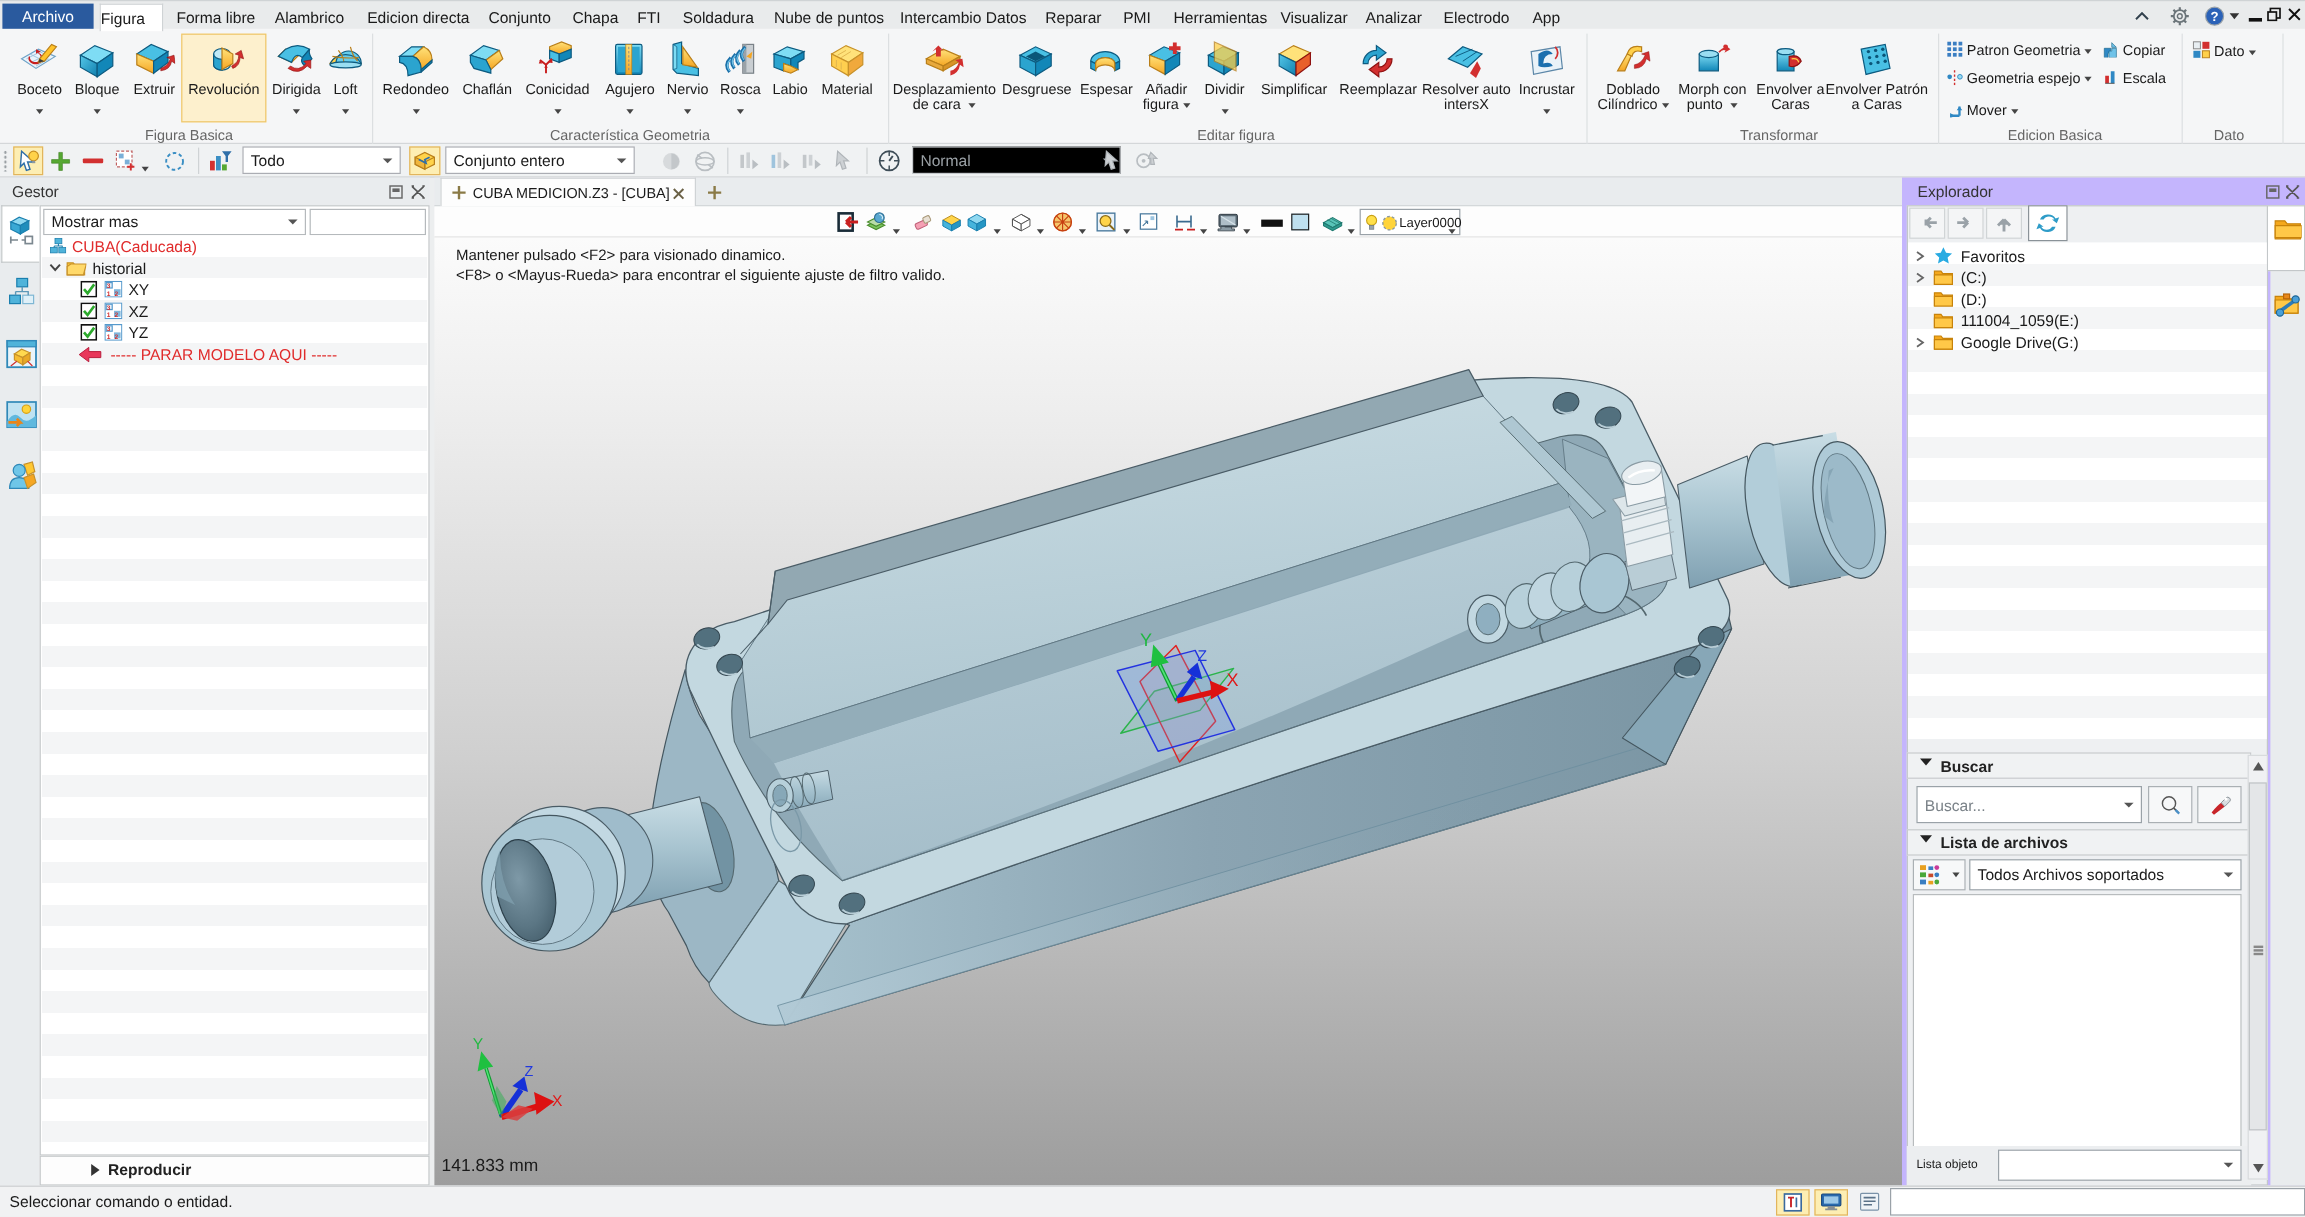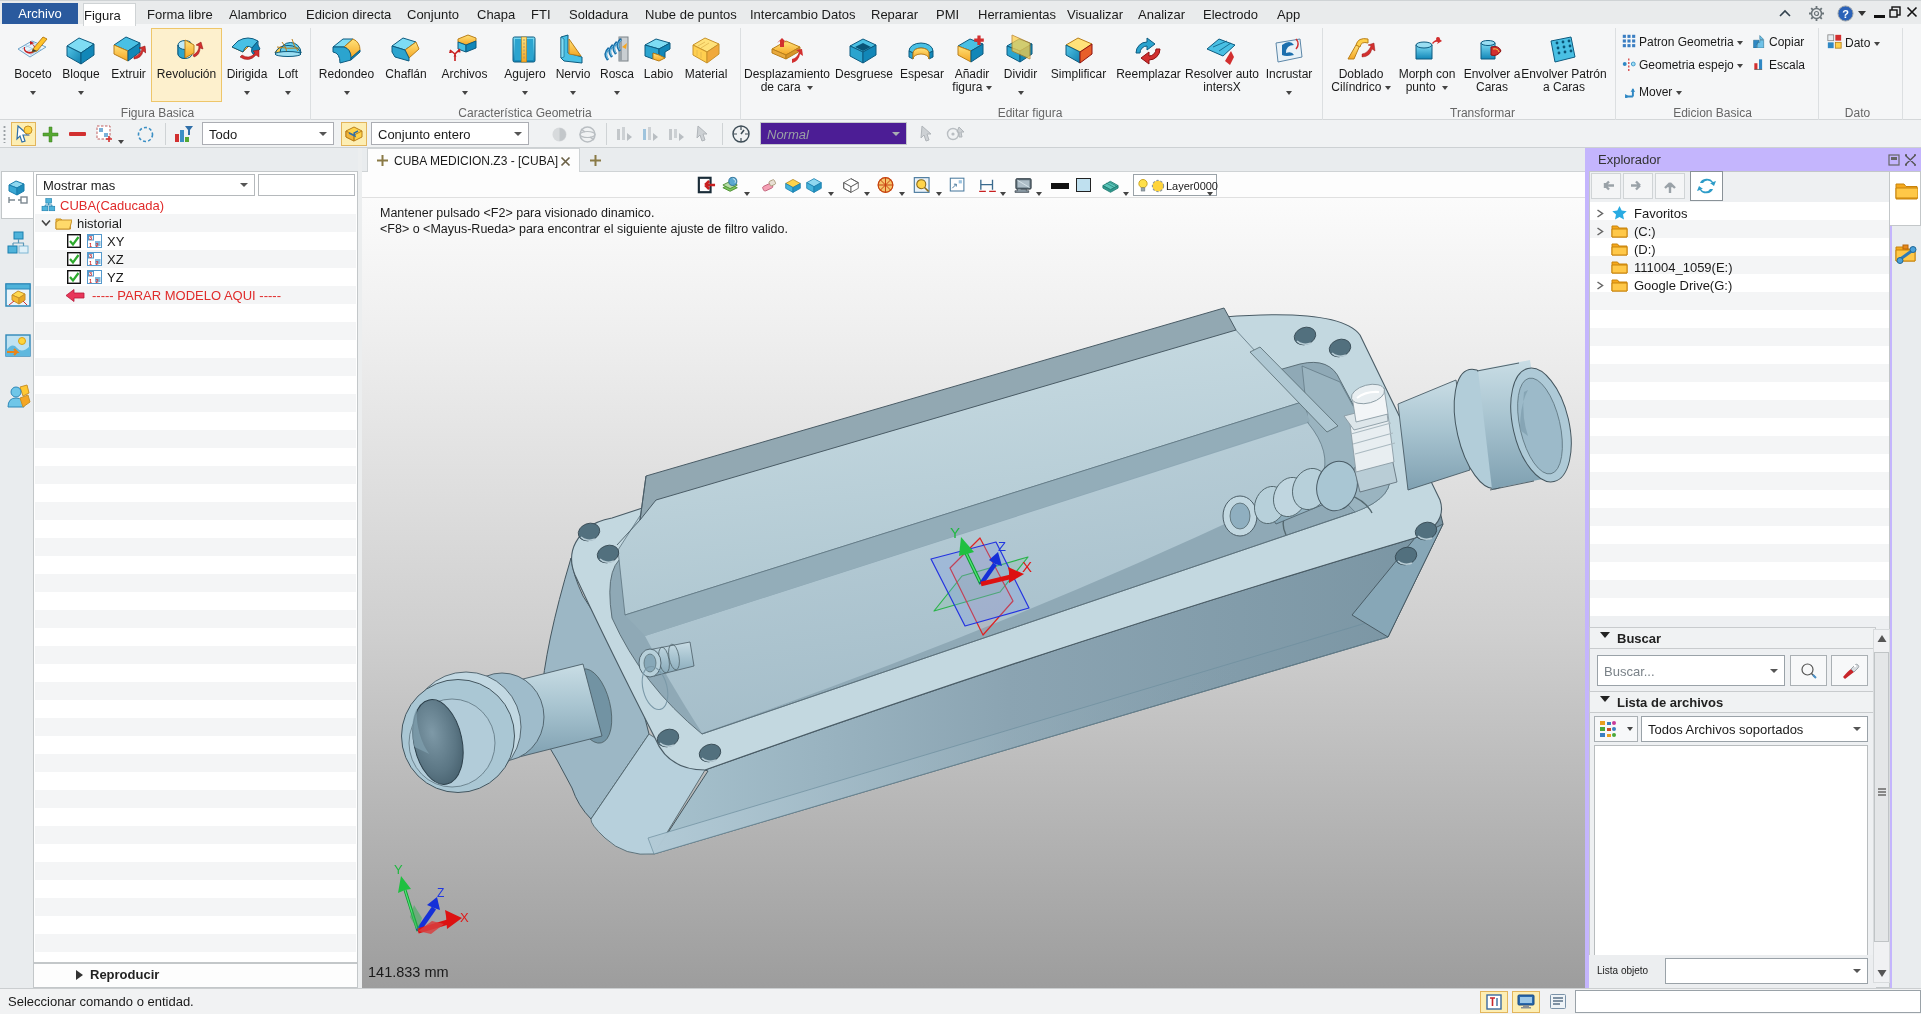--- a/index.html
+++ b/index.html
@@ -387,21 +387,21 @@
   <div class="rbtn" style="left:381px;width:50px;">
       <svg width="34" height="34" viewBox="0 0 34 34">
         <use href="#i-chamfer"></use>
       </svg>
       <div class="rlabel">Chaflán</div>
     </div>
   <div class="rbtn" style="left:434px;width:61px;">
       <svg width="34" height="34" viewBox="0 0 34 34">
         <use href="#i-taper"></use>
       </svg>
-      <div class="rlabel">Archivos</div>
+      <div class="rlabel">Conicidad</div>
       <div style="margin-top:4px;"><span class="caret"></span></div>
     </div>
   <div class="rbtn" style="left:500px;width:50px;">
       <svg width="34" height="34" viewBox="0 0 34 34">
         <use href="#i-hole"></use>
       </svg>
       <div class="rlabel">Agujero</div>
       <div style="margin-top:4px;"><span class="caret"></span></div>
     </div>
   <div class="rbtn" style="left:552px;width:42px;">
@@ -611,35 +611,45 @@
     </svg>
   <svg class="abs" style="left:693px;top:4px;" width="19" height="19" viewBox="0 0 19 19">
       <path d="M5,2 L14,10 L10,10 L12,16 L9,17 L7,11 L4,14 Z" fill="#cdd1d4" stroke="#b0b5b9"></path>
     </svg>
   <div class="abs" style="left:722px;top:3px;width:1px;height:22px;background:#cfd3d5;"></div>
   <svg class="abs" style="left:731px;top:4px;" width="20" height="20" viewBox="0 0 20 20">
       <circle cx="10" cy="10" r="8" fill="none" stroke="#3e4d57" stroke-width="1.4"></circle>
       <path d="M10,2 v4 M10,14 v4 M2,10 h4 M14,10 h4" stroke="#3e4d57" stroke-width="1.2"></path>
       <path d="M10,10 L13,6" stroke="#3e4d57" stroke-width="1.6"></path>
     </svg>
-  <div class="combo" style="left:760px;top:2px;width:147px;height:23px;background:#4c1d95;border-color:#c5c9cc;font-style:italic;">
+  <div class="combo" style="left:760px;top:2px;width:174px;height:23px;background:#000000;border-color:#c5c9cc;">
       <span class="ctext" style="color:#9aa0a5;">Normal</span>
       <span class="ccaret" style="border-top-color:#a8adb2;"></span>
     </div>
   <svg class="abs" style="left:917px;top:4px;" width="19" height="19" viewBox="0 0 19 19">
       <path d="M5,2 L14,10 L10,10 L12,16 L9,17 L7,11 L4,14 Z" fill="#cdd1d4" stroke="#b0b5b9"></path>
     </svg>
   <svg class="abs" style="left:945px;top:4px;" width="21" height="20" viewBox="0 0 21 20">
       <circle cx="8" cy="10" r="5.5" fill="none" stroke="#b9bec2" stroke-width="1.4"></circle>
       <circle cx="8" cy="10" r="1.6" fill="#b9bec2"></circle>
       <path d="M14,3 L19,8 L16,8 L17,13 L14,13 L14,8 L12,8 Z" fill="#cdd1d4" stroke="#b0b5b9"></path>
     </svg>
 </div>
 <div id="main">
   <div id="leftpanel">
+    <div id="gestor-hdr">
+        <span style="position:absolute;left:10px;top:4px;">Gestor</span>
+      <svg class="abs" style="left:324px;top:6px;" width="12" height="12" viewBox="0 0 12 12">
+          <rect x="1" y="1" width="10" height="10" fill="none" stroke="#666" stroke-width="1.2"></rect>
+          <rect x="3" y="3" width="6" height="3" fill="#666"></rect>
+        </svg>
+      <svg class="abs" style="left:342px;top:6px;" width="13" height="12" viewBox="0 0 13 12">
+          <path d="M1.5,1.5 L11,10.5 M11,1.5 L1.5,10.5 M1,1 h2 M10,1 h2 M1,11 h2 M10,11 h2" stroke="#555" stroke-width="1.4"></path>
+        </svg>
+    </div>
     <div id="lp-strip">
       <div class="abs" style="left:1px;top:0px;width:32px;height:48px;background:#fff;border:1px solid #c3c7c9;border-right:none;"></div>
       <svg class="abs" style="left:5px;top:8px;" width="26" height="30" viewBox="0 0 26 30">
           <polygon points="4,6 11,2 19,5 12,9" fill="#8fd8f0" stroke="#1a7fae"></polygon>
           <polygon points="4,6 12,9 12,16 4,12" fill="#3aa8d4" stroke="#1a7fae"></polygon>
           <polygon points="12,9 19,5 19,12 12,16" fill="#1f8ebc" stroke="#1a7fae"></polygon>
           <path d="M4,21 h6 M13,21 h3" stroke="#7c8890" stroke-width="1.4"></path>
           <path d="M4,18 v6" stroke="#7c8890" stroke-width="1.4"></path>
           <rect x="16" y="18" width="6" height="6" fill="none" stroke="#7c8890" stroke-width="1.4"></rect>
         </svg>

